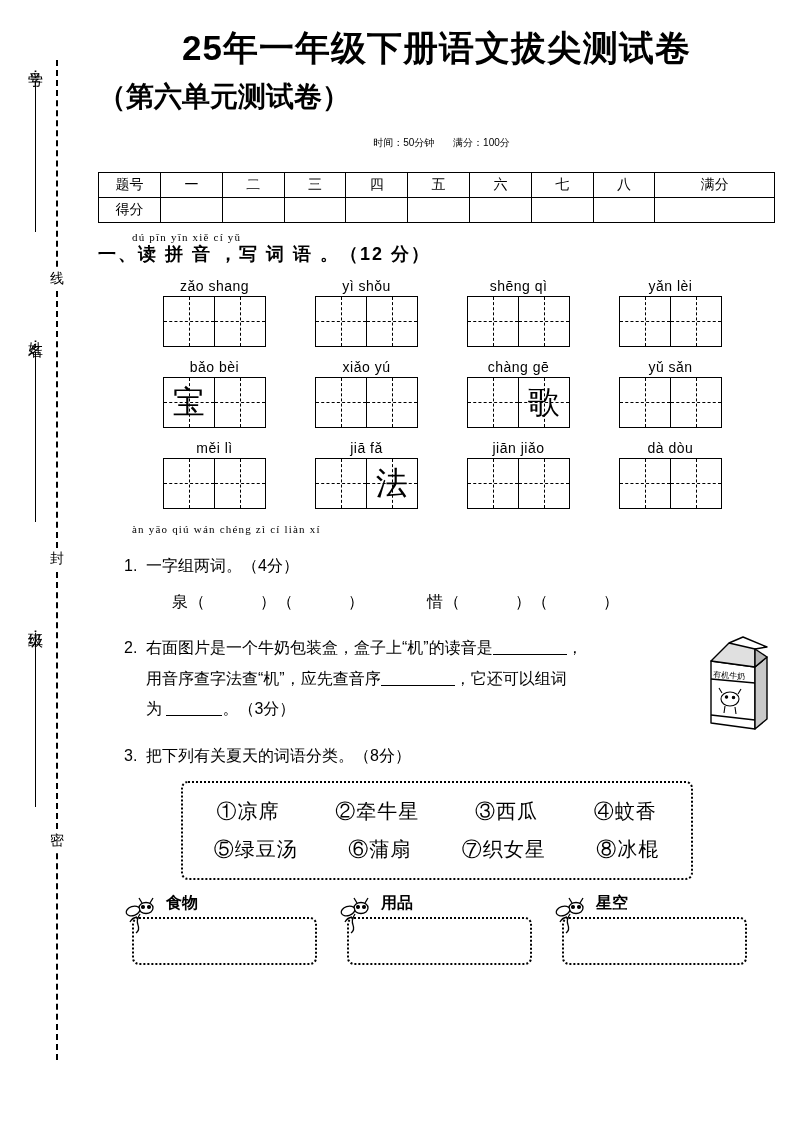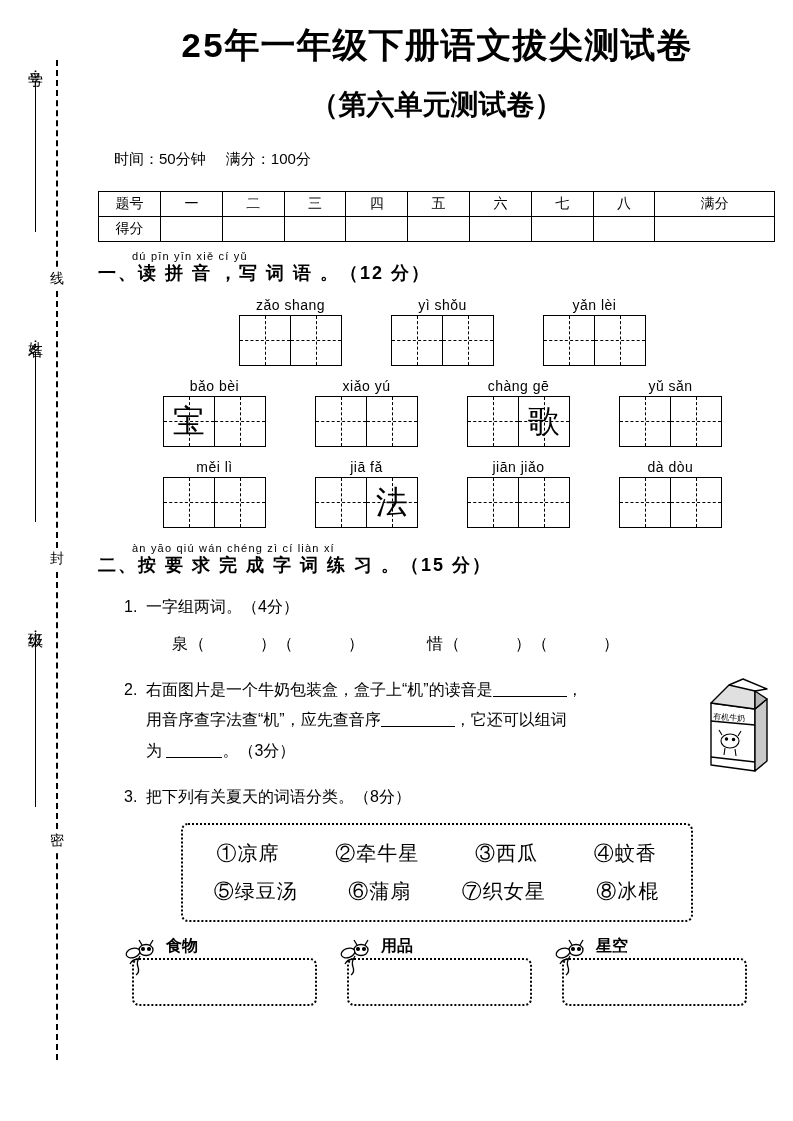--- a/index.html
+++ b/index.html
@@ -72,36 +72,36 @@
     left: 80px; top: 0;
     width: 713px; height: 1121px;
     padding: 0 18px;
   }
 
   h1.paper-title {
     margin: 28px 0 0 0;
     font-size: 35px;
     font-weight: bold;
     text-align: center;
-    font-family: Liberation Mono, monospace;
+    font-family: Liberation Sans, sans-serif;
     letter-spacing: 1px;
     line-height: 1.15;
   }
   h2.paper-subtitle {
-    margin: 20px 0 0 0;
+    margin: 12px 0 0 0;
     font-size: 28px;
     font-weight: bold;
+    text-align: left;
+    font-family: "Liberation Sans", sans-serif;
+    line-height: 1.2;
+  }
+  .meta-line {
+    margin-top: 22px;
     text-align: center;
-    font-family: "Liberation Sans", sans-serif;
-    line-height: 1.2;
-  }
-  .meta-line {
-    margin-top: 28px;
-    text-align: left;
-    font-size: 15px;
+    font-size: 10px;
     font-family: "Liberation Sans", sans-serif;
     padding-right: 6px;
   }
   .meta-line span { margin-left: 16px; }
 
   
   table.score-table {
     width: 100%;
     border-collapse: collapse;
     margin-top: 22px;
@@ -115,21 +115,21 @@
     padding: 0;
   }
   table.score-table td.head-cell { width: 62px; }
 
   
   .section {
     margin-top: 8px;
   }
   .sec-pinyin {
     font-size: 11px;
-    font-family: Liberation Sans, sans-serif;
+    font-family: Liberation Serif, serif;
     padding-left: 34px;
     letter-spacing: 1.2px;
     line-height: 1.1;
     white-space: nowrap;
   }
   .sec-title {
     font-size: 18px;
     font-weight: bold;
     font-family: "Liberation Sans", sans-serif;
     letter-spacing: 2px;
@@ -252,21 +252,21 @@
   
   .cat-row {
     display: flex;
     margin-top: 14px;
     padding-left: 34px;
     gap: 30px;
   }
   .cat-block { position: relative; width: 185px; }
   .cat-label {
     font-size: 16px;
-    font-family: Liberation Serif, serif;
+    font-family: Liberation Mono, monospace;
     font-weight: bold;
     padding-left: 34px;
     line-height: 1.3;
   }
   .cat-box {
     margin-top: 2px;
     height: 48px;
     border: 2.5px dotted #000;
     border-radius: 7px;
   }
@@ -360,20 +360,31 @@
         <div class="tz-grid">
           <div class="tz-cell">
               <span class="tz-char"></span>
             </div>
           <div class="tz-cell">
               <span class="tz-char"></span>
             </div>
         </div>
       </div>
       <div class="tz-item">
+        <div class="tz-pinyin">shēng qì</div>
+        <div class="tz-grid">
+          <div class="tz-cell">
+              <span class="tz-char"></span>
+            </div>
+          <div class="tz-cell">
+              <span class="tz-char"></span>
+            </div>
+        </div>
+      </div>
+      <div class="tz-item">
         <div class="tz-pinyin">yǎn  lèi</div>
         <div class="tz-grid">
           <div class="tz-cell">
               <span class="tz-char"></span>
             </div>
           <div class="tz-cell">
               <span class="tz-char"></span>
             </div>
         </div>
       </div>
@@ -469,21 +480,20 @@
           <div class="tz-cell">
               <span class="tz-char"></span>
             </div>
         </div>
       </div>
     </div>
   </div>
 
   <div class="section" style="margin-top:14px;">
     <div class="sec-pinyin">àn yāo qiú wán chéng zì  cí liàn xí</div>
-    <div class="sec-title">二、按 要 求 完  成  字 词 练 习 。（15 分）</div>
 
     <div class="q">
       <span class="q-num">1.</span>
       <div class="q-body">一字组两词。（4分）</div>
       <div class="q1-answers">
         <span>泉（</span><span class="gap"></span><span>）（</span><span class="gap"></span><span>）</span><span class="spacer"></span><span>惜（</span><span class="gap"></span><span>）（</span><span class="gap"></span><span>）</span>
       </div>
     </div>
 
     <div class="q" style="position:relative;">

